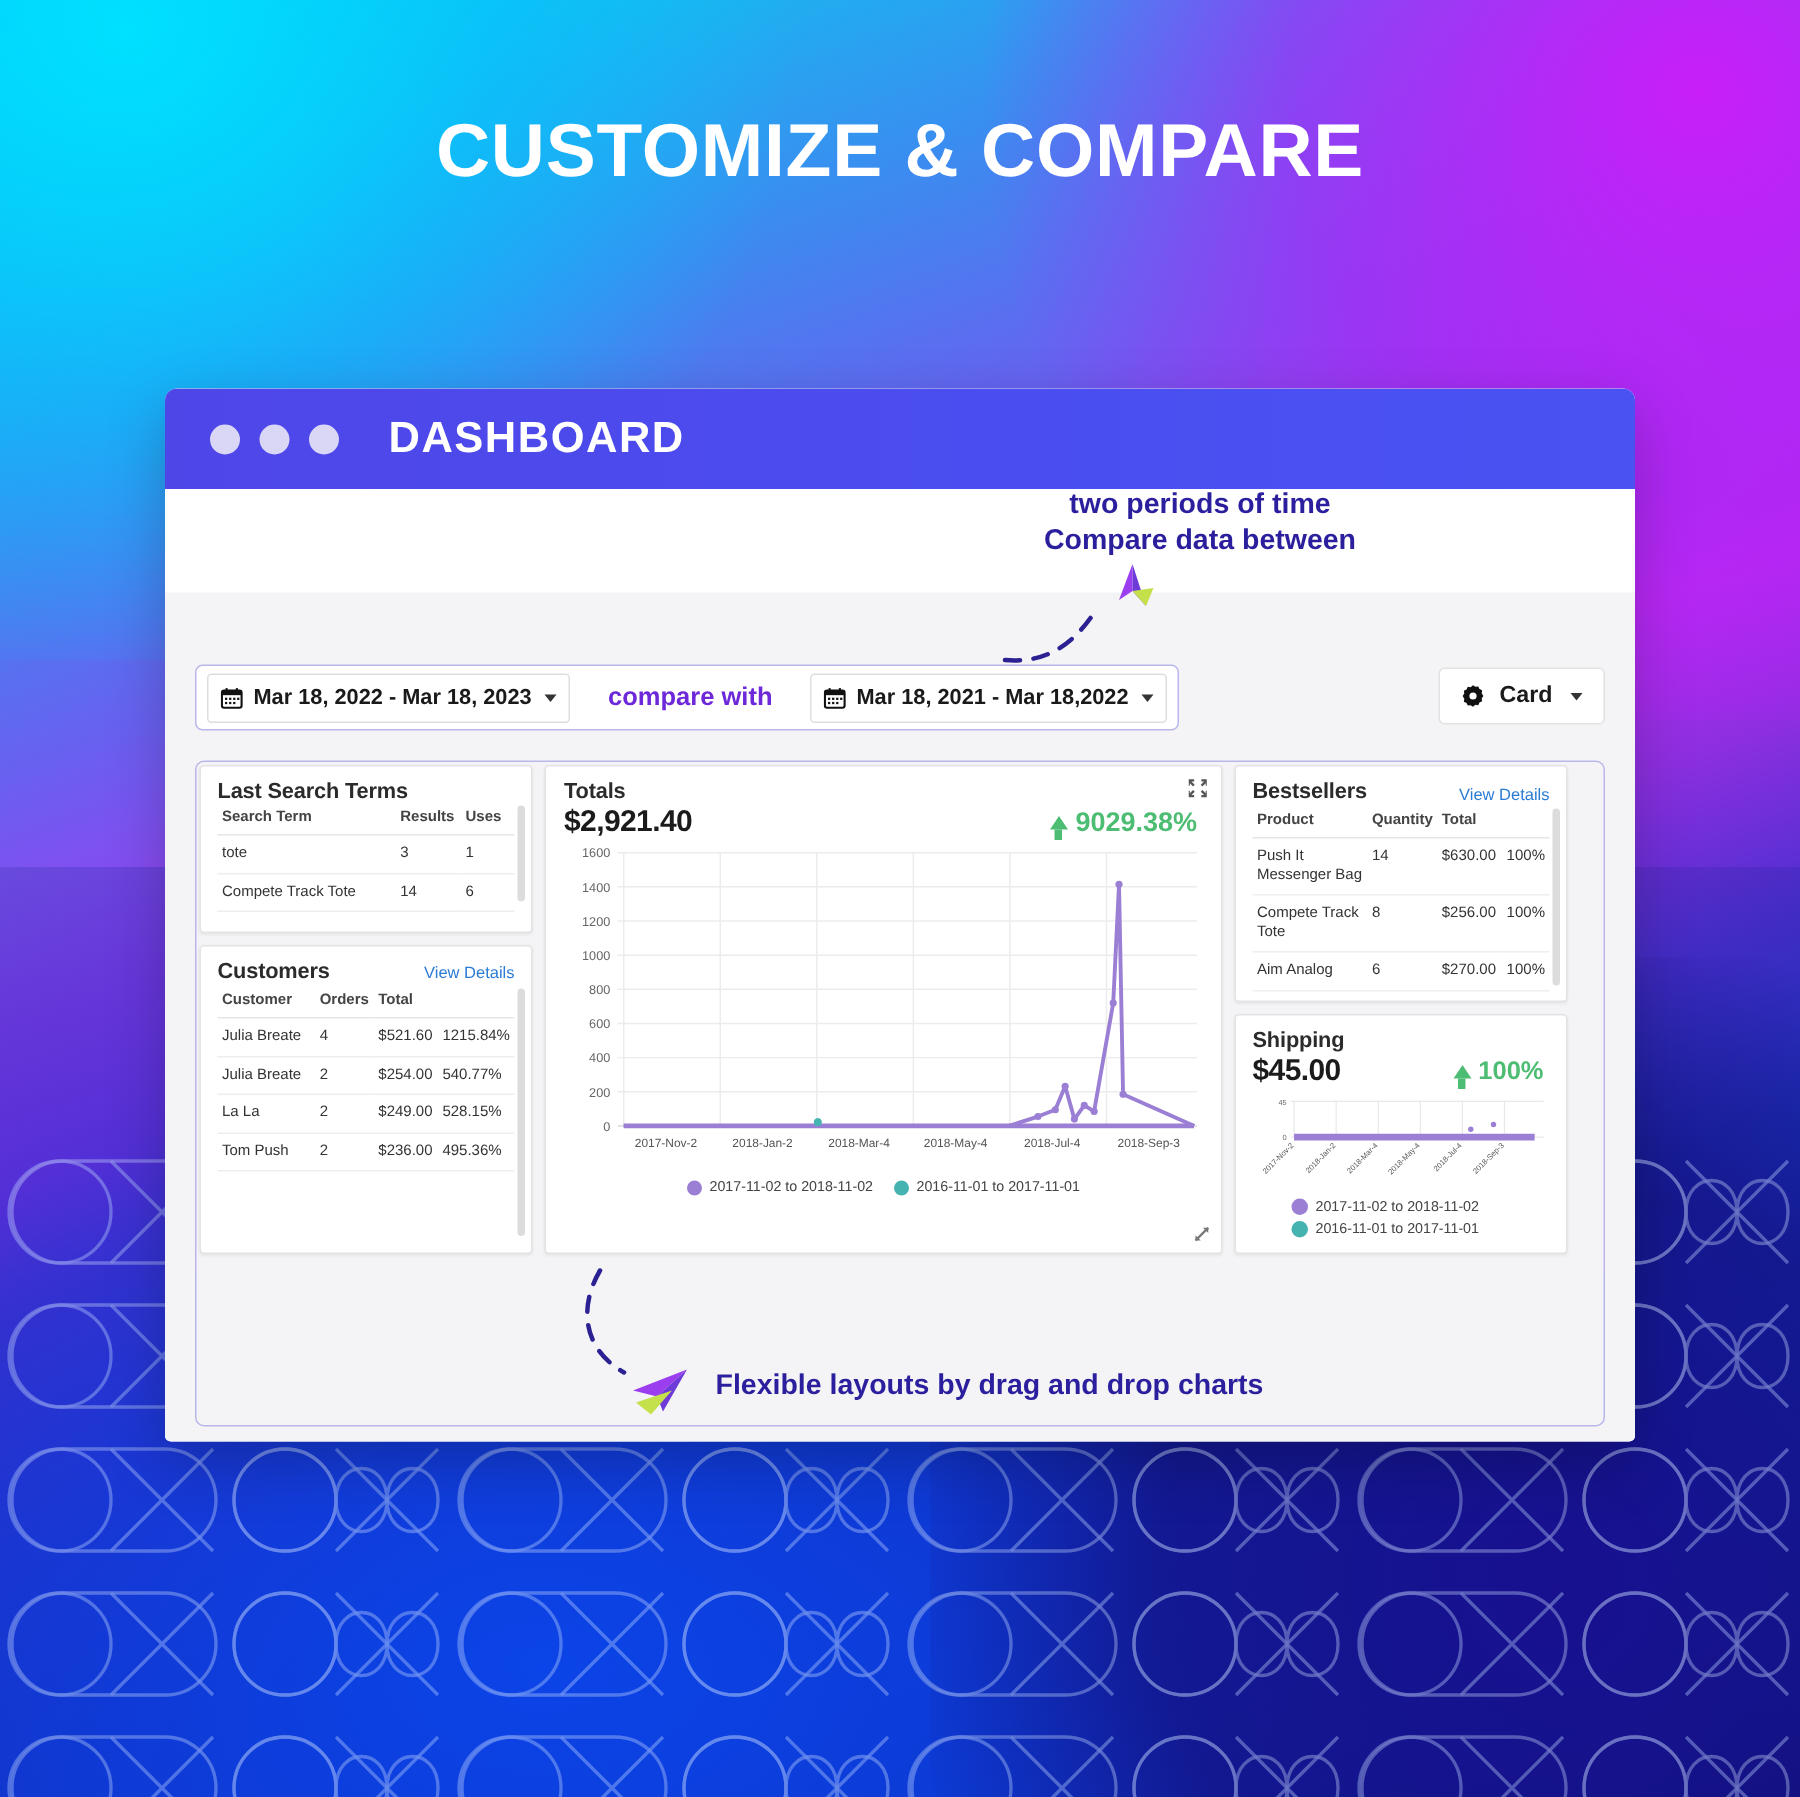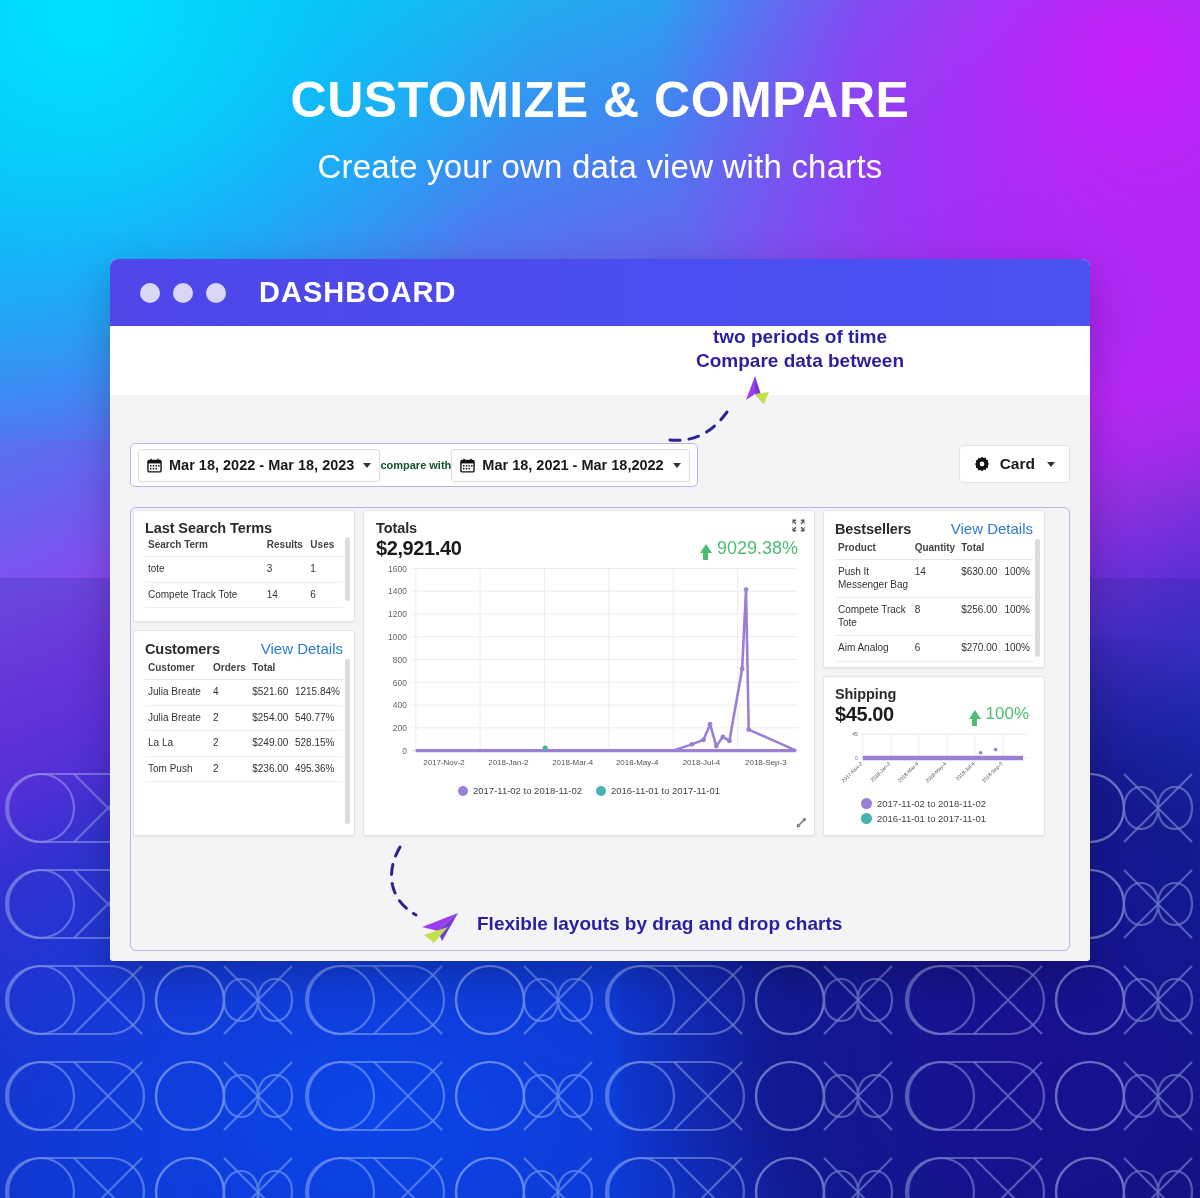--- a/index.html
+++ b/index.html
@@ -100,32 +100,32 @@
 
   
   #toolbar-area {
     position: absolute; left: 0; top: 69px; width: 100%; height: 566px;
     background: #f4f4f6;
   }
 
   #daterange-box {
     position:absolute; left: 20px; top: 48px;
     border: 1px solid #b9b6ea; border-radius: 5px; background:#fff;
-    display:flex; align-items:center; padding: 5px 7px; gap: 0;
+    display:flex; align-items:center; padding: 5px 7px; gap: 25px;
     height: 44px;
   }
   .date-field {
     display:flex; align-items:center; gap: 7px;
     border:1px solid #dedede; border-radius:3px; background:#fff;
     padding: 6px 8px; height: 33px;
   }
   .date-field .label { font-size: 14.5px; color:#1a1a1a; font-weight:700; white-space:nowrap; }
   .cal-ico { width:15px; height:15px; flex:0 0 auto; }
   .caret { width:0;height:0;border-left:4.5px solid transparent;border-right:4.5px solid transparent;border-top:5.5px solid #333; margin-left:2px;}
-  #compare-with { font-size: 11px; color:#14532d; font-weight: 600; white-space: nowrap; text-align: right; }
+  #compare-with { font-size: 17px; color:#6d28d9; font-weight: 600; white-space: nowrap; text-align: right; }
 
   #card-btn {
     position:absolute; right: 20px; top: 50px;
     display:flex; align-items:center; gap:10px;
     background:#fff; border:1px solid #e2e2e2; border-radius:4px;
     padding: 8px 14px; height: 38px;
   }
   #card-btn .lbl { font-size:15.5px; color:#1a1a1a; font-weight:600; }
 
   
@@ -136,21 +136,21 @@
     padding: 6px;
   }
   .panel {
     position:absolute; background:#fff; border:1px solid #e3e3e3; border-radius:3px;
     box-shadow: 0 1px 2px rgba(0,0,0,0.06);
     overflow:hidden;
   }
   .panel-title {
     font-size: 14.5px; font-weight: 800; color:#2b2b2b; letter-spacing:-0.1px;
   }
-  .view-details { font-size: 15px; color:#2a7bd4; text-decoration: none; }
+  .view-details { font-size: 11px; color:#2a7bd4; text-decoration: none; }
 
   table.mini { width:100%; border-collapse: collapse; }
   table.mini th {
     font-size: 10px; font-weight:800; color:#444; text-align:left;
     padding: 3px 3px 6px 3px; border-bottom:1px solid #e6e6e6; white-space:nowrap;
   }
   table.mini td {
     font-size: 10px; color:#333; padding: 6px 3px; border-bottom:1px solid #eeeeee;
     vertical-align: top; line-height:1.25;
   }
@@ -165,21 +165,21 @@
   
   #p-customers { left: 2px; top: 122px; width: 222px; height: 206px; padding: 9px 11px 0 11px;}
   
   #p-totals { left: 232px; top: 2px; width: 452px; height: 326px; padding: 9px 12px 0 12px;}
   
   #p-best { left: 692px; top: 2px; width: 222px; height: 158px; padding: 9px 11px 0 11px;}
   
   #p-ship { left: 692px; top: 168px; width: 222px; height: 160px; padding: 9px 11px 0 11px;}
 
   .big-value { font-size: 20px; font-weight: 800; color:#1b1b1b; letter-spacing:-0.4px; margin-top:1px;}
-  .delta { font-size: 18px; font-weight: 400; color:#4cbd72; display:flex; align-items:center; gap:5px;}
+  .delta { font-size: 18px; font-weight: 700; color:#4cbd72; display:flex; align-items:center; gap:5px;}
   .delta.small { font-size: 17px; }
   .up-arrow { width:0;height:0;border-left:6px solid transparent;border-right:6px solid transparent;border-bottom:9px solid #4cbd72; position:relative;}
   .up-arrow::after{content:"";position:absolute;left:-2.5px;top:9px;width:5px;height:7px;background:#4cbd72;}
 
   .legend { display:flex; align-items:center; justify-content:center; gap: 14px; margin-top: 4px;}
   .legend-item { display:flex; align-items:center; gap:5px; font-size:9.5px; color:#444; }
   .legend-dot { width:10px;height:10px;border-radius:50%; }
 
   .expand-ico { position:absolute; right:9px; top:8px; }
   .resize-ico { position:absolute; right:7px; bottom:6px; }
@@ -217,21 +217,20 @@
           <path d="M224 48 C224 20 258 20 258 48 C258 76 292 76 292 48 C292 20 258 20 258 48 C258 76 224 76 224 48 Z"></path>
         </g>
       </pattern>
     </defs>
     <rect x="0" y="0" width="1200" height="438" fill="url(#loops)"></rect>
     <rect x="0" y="0" width="1200" height="438" fill="url(#loops2)"></rect>
   </svg>
 
   <div id="headline-wrap">
     <div id="headline">CUSTOMIZE &amp; COMPARE</div>
-    <div id="subheadline">Create your own data view with charts</div>
   </div>
 
   <div id="window">
 
     <div id="titlebar">
       <span class="dot"></span>
       <span class="dot"></span>
       <span class="dot"></span>
       <span id="window-title">DASHBOARD</span>
     </div>

